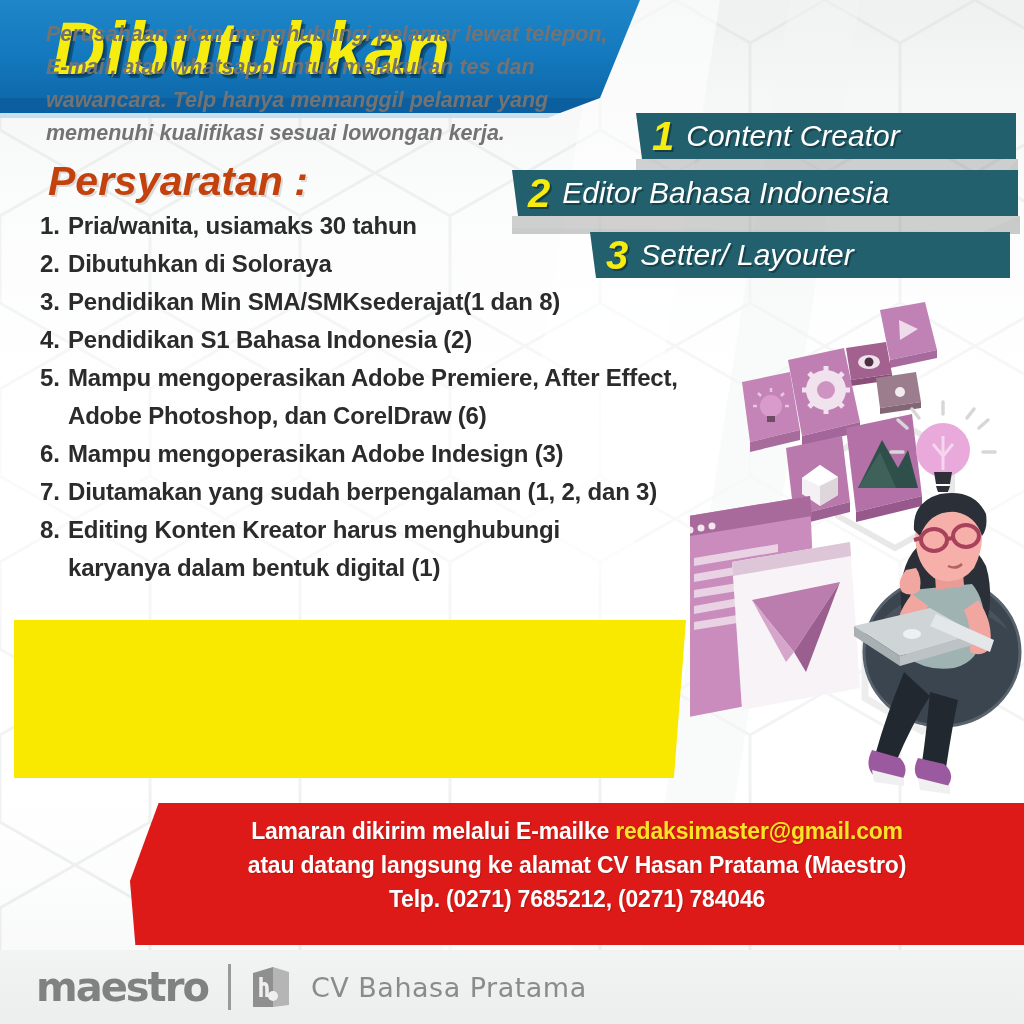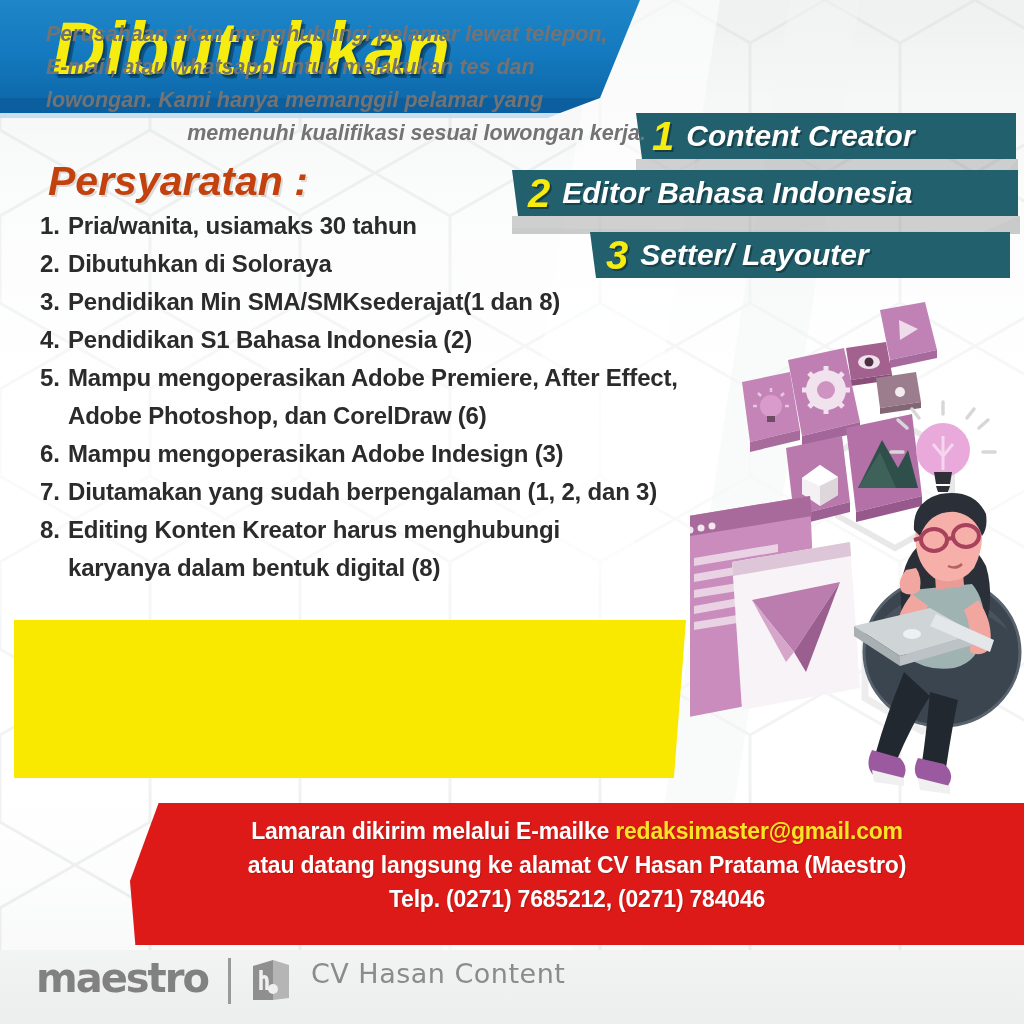--- a/index.html
+++ b/index.html
@@ -34,21 +34,21 @@
   
   .pos-banner{position:absolute;z-index:5;height:46px;}
   .pos-shadow{position:absolute;background:#6f6f6f;opacity:.35;z-index:4;}
   .pos-row{position:absolute;display:flex;align-items:center;gap:12px;z-index:6;
     height:46px;white-space:nowrap;}
   .pos-num{
     font-size:40px;font-weight:bold;font-style:italic;color:#f7ec10;
     text-shadow:2px 2px 0 rgba(0,0,0,.35);line-height:1;
   }
   .pos-label{
-    font-size:30px;font-weight:bold;font-style:italic;color:#ffffff;
+    font-size:30px;font-weight:normal;font-style:italic;color:#ffffff;
     text-shadow:2px 2px 0 rgba(0,0,0,.30);line-height:1;
   }
   .p1{left:636px;top:113px;width:380px;}
   .p2{left:512px;top:170px;width:506px;}
   .p3{left:590px;top:232px;width:420px;}
 
   
   .req-title{
     position:absolute;left:48px;top:158px;z-index:5;
     font-size:41px;font-weight:bold;font-style:italic;color:#c2410c;
@@ -75,21 +75,21 @@
     position:absolute;left:14px;top:620px;width:672px;height:158px;z-index:5;
     background:#f9e800;
     clip-path:polygon(0 0, 100% 0, 98.2% 100%, 0 100%);
   }
   .note-text{
     position:absolute;left:46px;top:18px;width:600px;z-index:6;
     font-size:21.5px;font-weight:bold;font-style:italic;color:#737373;
     line-height:33px;text-align:justify;
   }
   .note-text span{display:block;}
-  .note-text span:last-child{text-align:right;}
+  .note-text span:last-child{text-align:left;}
 
   
   .contact{
     position:absolute;left:130px;top:803px;width:894px;height:142px;z-index:5;
     background:#dd1a17;
     border-radius:16px 0 0 0;
     clip-path:polygon(3.2% 0, 100% 0, 100% 100%, 0.6% 100%, 0 55%);
     box-shadow:0 3px 5px rgba(0,0,0,.18);
   }
   .contact-lines{
@@ -104,21 +104,21 @@
   }
   .c-email{color:#f7e427;}
 
   
   .footer{
     position:absolute;left:0;top:950px;width:1024px;height:74px;z-index:5;
     background:linear-gradient(180deg,#f2f3f3 0%,#eceded 100%);
   }
   .footer-inner{
     position:absolute;left:36px;top:958px;height:58px;z-index:6;
-    display:flex;gap:20px;
+    display:flex;align-items:center;gap:20px;
   }
   .logo-maestro{
     font-size:40px;font-weight:bold;color:#818181;letter-spacing:-2px;
     line-height:1;font-family:"DejaVu Sans", sans-serif;
   }
   .logo-divider{width:3px;height:46px;background:#9a9a9a;}
   .logo-book{width:40px;height:44px;position:relative;}
   .logo-cv{
     font-size:27px;color:#8b8b8b;letter-spacing:.5px;
     font-family:"DejaVu Sans", sans-serif;
@@ -234,21 +234,21 @@
       <span class="req-text">Mampu mengoperasikan Adobe Indesign (3)</span>
     </li>
     <li class="req-item">
       <span class="req-num">7.</span>
       <span class="req-text">Diutamakan yang sudah berpengalaman (1, 2, dan 3)</span>
     </li>
     <li class="req-item">
       <span class="req-num">8.</span>
       <span class="req-text">
         <span>Editing Konten Kreator harus menghubungi</span>
-        <span class="cont">karyanya dalam bentuk digital (8)</span>
+        <span class="cont">karyanya dalam bentuk digital (1)</span>
       </span>
     </li>
   </ul>
 
   <svg class="illus" viewBox="0 0 334 520">
 
     <path d="M205 120 L262 152 L262 216 L205 248 L148 216 L148 152 Z" fill="none" stroke="#e8e8e8" stroke-width="6"></path>
     <path d="M232 300 L290 333 L290 398 L232 431 L175 398 L175 333 Z" fill="none" stroke="#ededed" stroke-width="7"></path>
 
     <g>
@@ -397,21 +397,21 @@
         <polygon points="246,314 304,340 300,352 240,326" fill="#e3e7e9"></polygon>
         <ellipse cx="222" cy="334" rx="9" ry="5" fill="#eef1f2"></ellipse>
       </g>
     </g>
   </svg>
 
   <div class="note"></div>
   <div class="note-text">
     <span>Perusahaan akan menghubungi pelamar lewat telepon,</span>
     <span>E-mail, atau whatsapp untuk melakukan tes dan</span>
-    <span>lowongan. Kami hanya memanggil pelamar yang</span>
+    <span>wawancara. Telp hanya memanggil pelamar yang</span>
     <span>memenuhi kualifikasi sesuai lowongan kerja.</span>
   </div>
 
   <div class="contact"></div>
   <div class="contact-lines">
     <div class="c-line">
       <span>Lamaran dikirim melalui E-mailke </span><span class="c-email">redaksimaster@gmail.com</span>
     </div>
     <div class="c-line">atau datang langsung ke alamat CV Hasan Pratama (Maestro)</div>
     <div class="c-line">Telp. (0271) 7685212, (0271) 784046</div>
@@ -422,16 +422,16 @@
     <span class="logo-maestro">maestro</span>
     <span class="logo-divider"></span>
     <span class="logo-book">
       <svg width="40" height="44" viewBox="0 0 40 44">
         <polygon points="2,8 22,2 22,42 2,42" fill="#8f8f8f"></polygon>
         <polygon points="22,2 38,7 38,40 22,42" fill="#b5b5b5"></polygon>
         <path d="M10 12 L10 32 M10 20 Q16 16 16 24 L16 32" stroke="#efefef" stroke-width="3.5" fill="none"></path>
         <circle cx="22" cy="31" r="5" fill="#efefef"></circle>
       </svg>
     </span>
-    <span class="logo-cv">CV Hasan Content</span>
+    <span class="logo-cv">CV Bahasa Pratama</span>
   </div>
 
 </div>
 
 </body></html>

